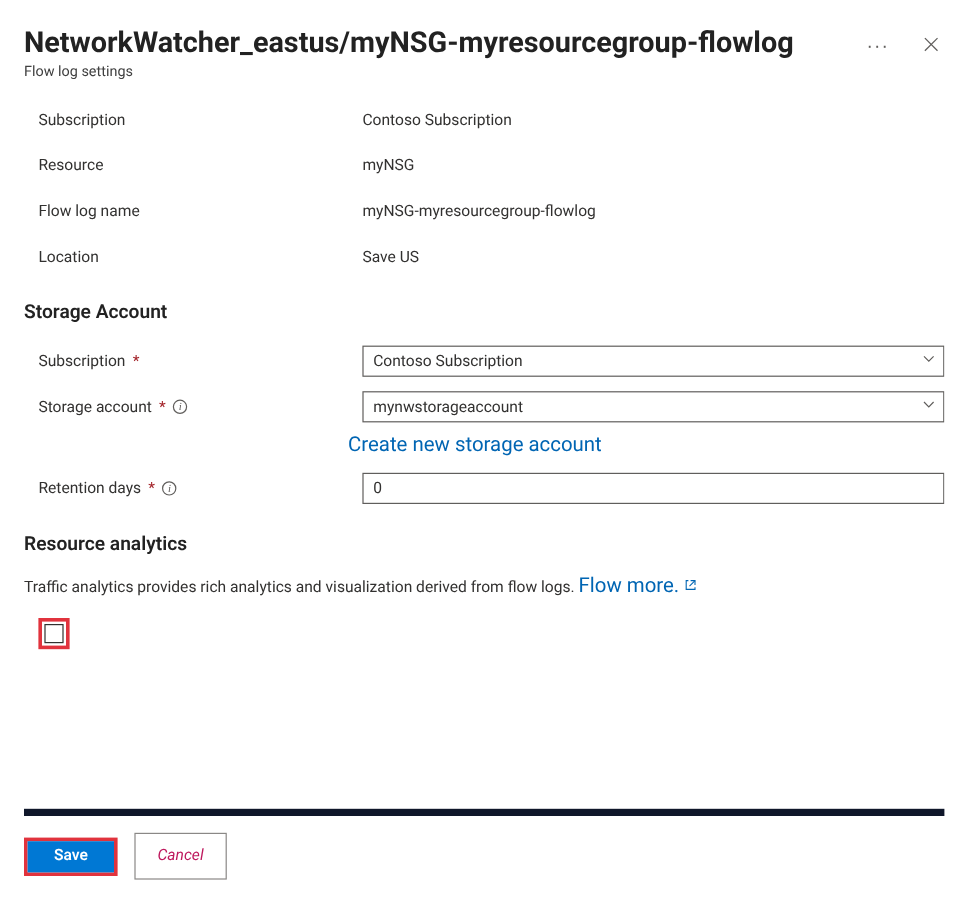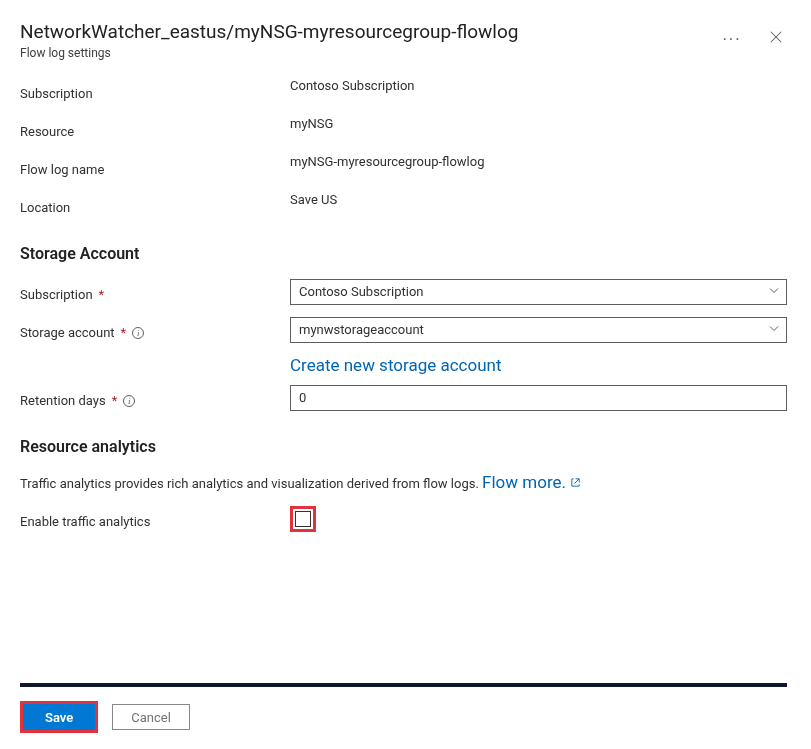--- a/index.html
+++ b/index.html
@@ -24,22 +24,22 @@
   .header {
     display: flex;
     align-items: flex-start;
     justify-content: space-between;
     margin-bottom: 18px;
   }
   .header-left {
     flex: 1;
   }
   .page-title {
-    font-size: 19px;
-    font-weight: 400;
+    font-size: 24px;
+    font-weight: 700;
     color: #222;
     margin: 0 0 2px 0;
     line-height: 1.25;
   }
   .page-subtitle {
     font-size: 12px;
     color: #404040;
     margin: 0;
   }
   .header-actions {
@@ -64,22 +64,24 @@
   .section-title {
     font-size: 16px;
     font-weight: 600;
     color: #222;
     margin: 20px 0 16px 0;
   }
   .section-title.first { margin-top: 6px; }
 
   .field-row {
     display: flex;
+    align-items: center;
     min-height: 32px;
     margin-bottom: 6px;
+    margin-left: 12px;
   }
   .field-label {
     width: 270px;
     flex-shrink: 0;
     font-size: 13px;
     color: #323130;
     display: flex;
     align-items: center;
     gap: 4px;
   }
@@ -180,21 +182,21 @@
   .checkbox {
     width: 16px;
     height: 16px;
     border: 1px solid #323130;
     background: #fff;
     cursor: pointer;
   }
 
   .footer {
     margin-top: auto;
-    border-top: 4px solid #0f172a;
+    border-top: 6px solid #0f172a;
     padding: 14px 0 16px 0;
     display: flex;
     gap: 14px;
     align-items: center;
   }
   .btn-primary-frame {
     border: 3px solid #e1333d;
     display: inline-block;
     padding: 0;
   }
@@ -204,27 +206,28 @@
     border: none;
     font-size: 13px;
     font-weight: 600;
     height: 26px;
     padding: 0 22px;
     cursor: pointer;
     font-family: inherit;
   }
   .btn-secondary {
     background: #ffffff;
-    color: #737373;
+    color: #be185d;
     border: 1px solid #8a8886;
     font-size: 13px;
-    height: 26px;
+    height: 39px;
     padding: 0 18px;
     cursor: pointer;
     font-family: inherit;
+    font-style: italic;
   }
 
   .content {
     flex: 1;
     overflow: auto;
   }
 </style>
 </head>
 <body>
 
@@ -334,21 +337,20 @@
           <svg viewBox="0 0 12 12" fill="none" stroke="#0065b3" stroke-width="1">
             <path d="M4 2 H2 V10 H10 V8"></path>
               <path d="M6 2 H10 V6"></path>
               <line x1="10" y1="2" x2="5" y2="7"></line>
           </svg>
         </span>
       </a>
     </p>
 
     <div class="field-row">
-      <div class="field-label">Enable traffic analytics</div>
       <div>
         <span class="checkbox-frame">
           <span class="checkbox" role="checkbox" aria-checked="false" tabindex="0"></span>
         </span>
       </div>
     </div>
 
   </div>
 
   <div class="footer">

